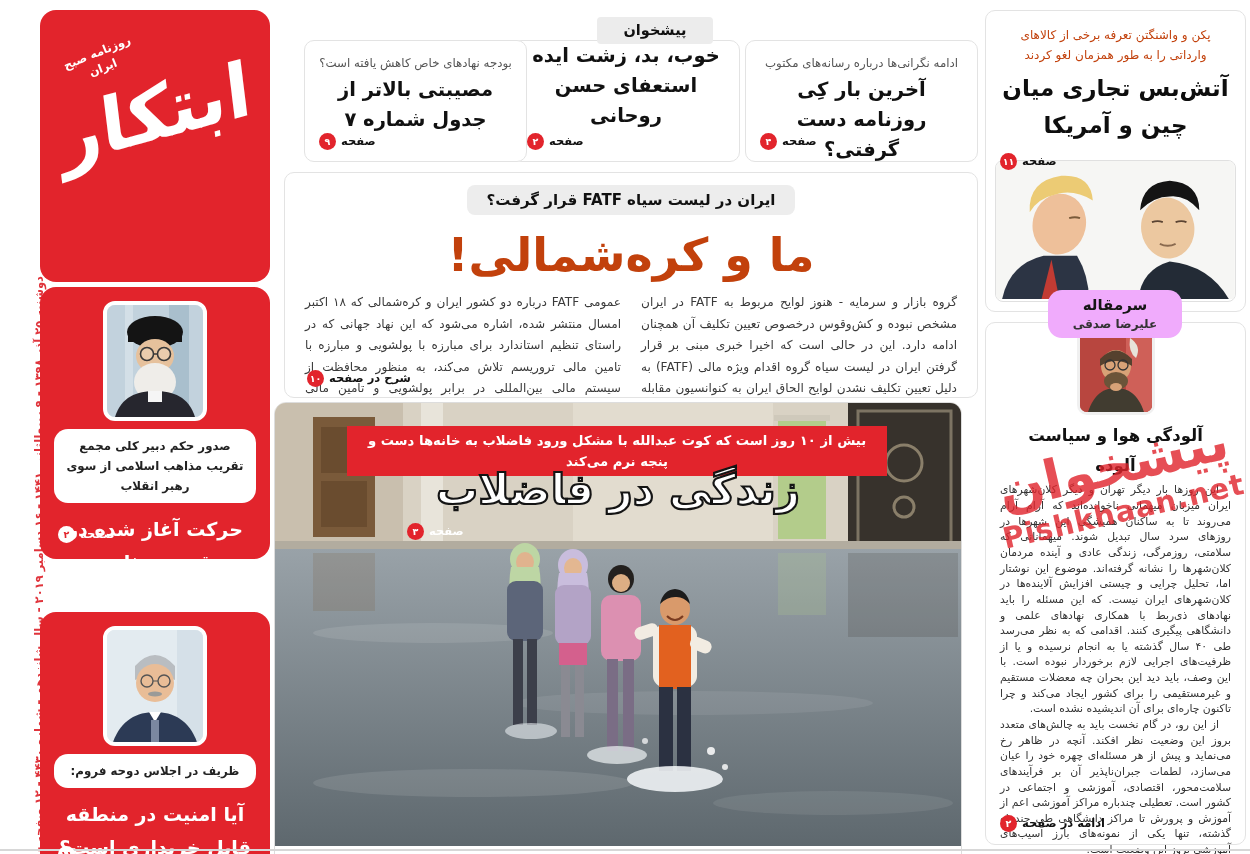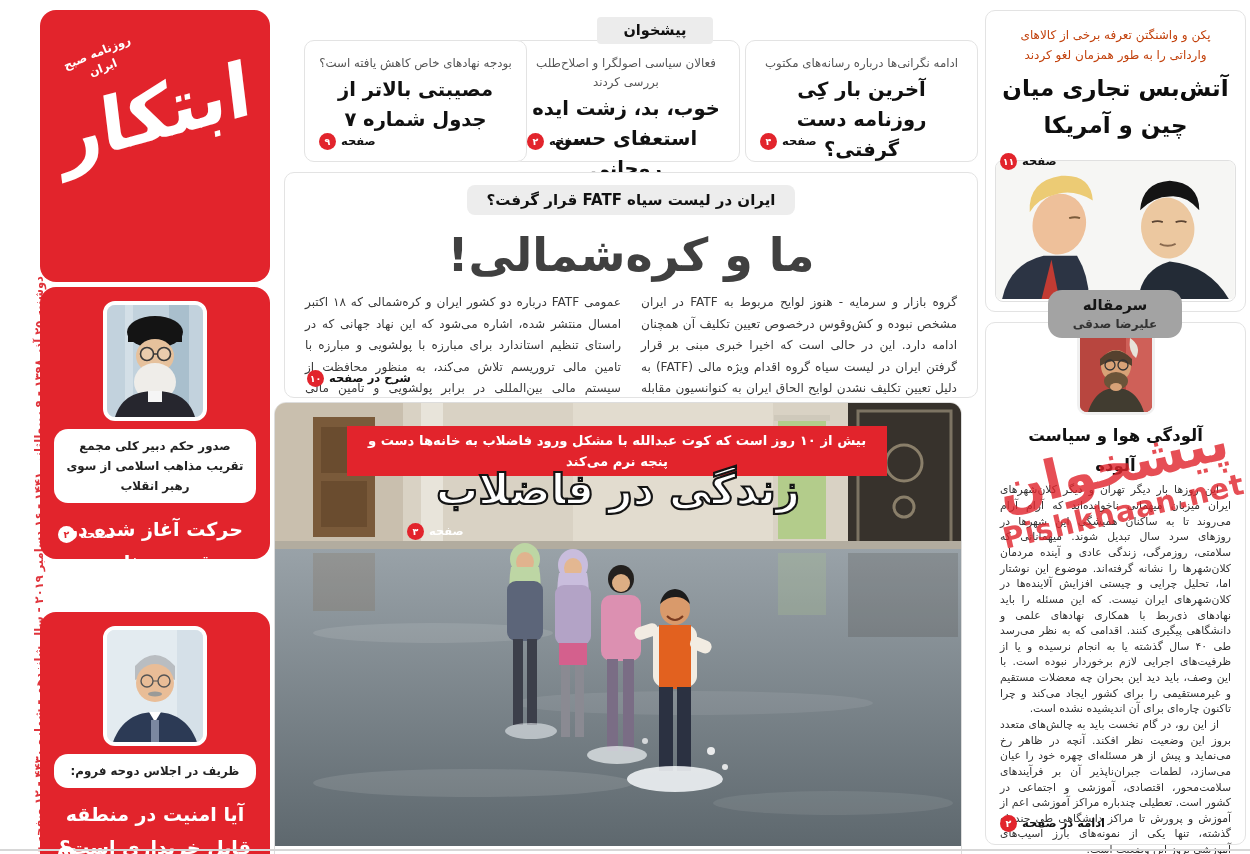--- a/index.html
+++ b/index.html
@@ -38,35 +38,35 @@
   
   .pk-header{position:absolute;left:597px;top:17px;width:116px;height:27px;background:#ececec;
              border-radius:4px;font-size:14.5px;font-weight:bold;color:#111;text-align:center;
              line-height:27px;z-index:3;}
   .pk-kicker{font-size:11.8px;color:#555;text-align:center;margin:13px 10px 2px 10px;line-height:1.6;}
   .pk-headline{font-size:19.5px;font-weight:bold;color:#111;text-align:center;line-height:1.55;
                margin:0 12px;}
   
   .lead-kicker{display:table;margin:12px auto 4px auto;background:#ededed;border-radius:8px;
                padding:6px 20px;font-size:15px;font-weight:bold;color:#111;}
-  .lead-headline{font-size:46px;font-weight:bold;color:#404040;text-align:center;margin:13px 0 10px 0;
+  .lead-headline{font-size:46px;font-weight:bold;color:#c2410c;text-align:center;margin:13px 0 10px 0;
                  letter-spacing:-1px;}
   .lead-body{display:flex;gap:20px;padding:0 20px;}
   .lead-col{flex:1;font-size:12.1px;line-height:1.78;color:#3a3a3a;text-align:justify;}
   
   .photo-box{position:absolute;left:274px;top:402px;width:688px;height:464px;border-radius:12px;
              overflow:hidden;border:1px solid #ddd;box-sizing:border-box;}
   .photo-banner{position:absolute;top:23px;left:72px;right:74px;background:#e2242c;color:#fff;
                 font-size:13.2px;font-weight:bold;text-align:center;padding:4px 10px;line-height:1.6;}
   .photo-title{position:absolute;top:62px;left:0;right:0;text-align:center;font-size:42px;
                font-weight:bold;color:#fff;-webkit-text-stroke:2.2px #141414;letter-spacing:1px;}
   
   .tr-kicker{font-size:12px;color:#c2410c;text-align:center;margin:14px 16px 4px 16px;line-height:1.7;}
   .tr-headline{font-size:23px;font-weight:bold;color:#0e0e0e;text-align:center;line-height:1.6;margin:0 10px;}
-  .ed-label-pill{position:absolute;left:1048px;top:290px;width:134px;height:48px;background:#a3a3a3;
+  .ed-label-pill{position:absolute;left:1048px;top:290px;width:134px;height:48px;background:#f0abfc;
                  border-radius:14px;z-index:3;text-align:center;}
   .ed-label{font-size:15px;font-weight:bold;color:#161616;line-height:1.5;margin-top:4px;}
   .ed-author{font-size:12px;font-weight:bold;color:#333;line-height:1.3;}
   .ed-title{font-size:16.5px;font-weight:bold;color:#111;text-align:center;line-height:1.8;margin:4px 40px 2px 40px;}
   .ed-body{padding:0 14px;font-size:10.8px;line-height:1.45;color:#333;text-align:justify;}
   .ed-body p{margin:0;text-indent:12px;}
   .watermark{position:absolute;left:952px;top:436px;width:330px;transform:rotate(-13deg);
              text-align:center;color:#e0232b;opacity:.8;z-index:9;pointer-events:none;}
   .wm-fa{font-size:54px;font-weight:bold;line-height:1.1;}
   .wm-latin{font-size:29px;font-weight:bold;direction:ltr;letter-spacing:1px;}
@@ -139,21 +139,20 @@
   <div class="wbox" style="left:745px;top:40px;width:233px;height:122px;">
     <div class="pk-kicker">ادامه نگرانی‌ها درباره رسانه‌های مکتوب</div>
     <div class="pk-headline">آخرین بار کِی روزنامه دست گرفتی؟</div>
     <div class="badge on-white" style="left:14px;bottom:11px;">
       <span class="b-lbl">صفحه</span>
       <span class="b-num">۴</span>
     </div>
   </div>
 
   <div class="wbox" style="left:512px;top:40px;width:228px;height:122px;">
-    <div class="pk-kicker">فعالان سیاسی اصولگرا و اصلاح‌طلب بررسی کردند</div>
     <div class="pk-headline">خوب، بد، زشت ایده استعفای حسن روحانی</div>
     <div class="badge on-white" style="left:14px;bottom:11px;">
       <span class="b-lbl">صفحه</span>
       <span class="b-num">۲</span>
     </div>
   </div>
 
   <div class="wbox" style="left:284px;top:40px;width:223px;height:122px;margin-left:20px;">
     <div class="pk-kicker">بودجه نهادهای خاص کاهش یافته است؟</div>
     <div class="pk-headline">مصیبتی بالاتر از جدول شماره ۷</div>

